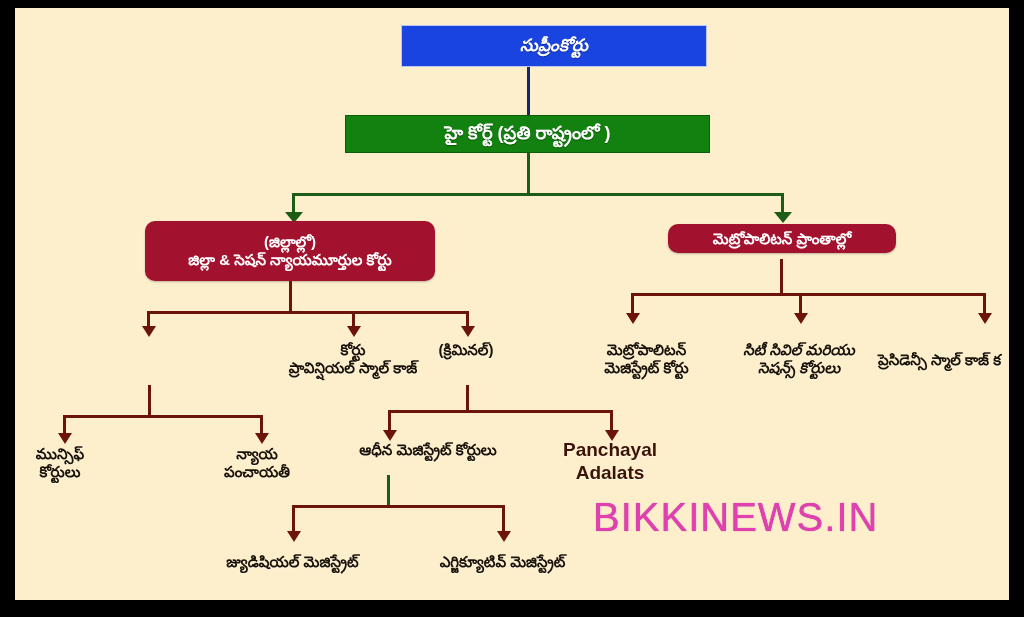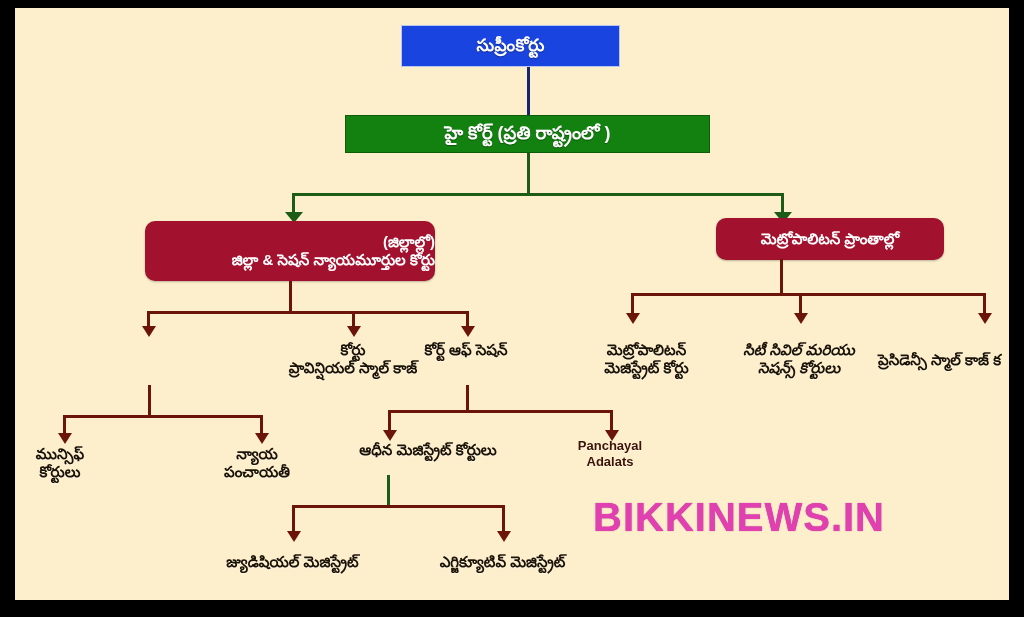--- a/index.html
+++ b/index.html
@@ -33,21 +33,21 @@
     font-size:15px;box-shadow:0 1px 2px rgba(0,0,0,.25);
   }
   .box-red.small{font-size:15px;}
 
   
   .leaf{
     position:absolute;text-align:center;color:#1b1206;
     font-size:15px;font-weight:bold;line-height:1.2;
     text-shadow:0 1px 0 rgba(255,255,255,.5);
   }
-  .leaf.en{font-size:13px;color:#3b1407;line-height:1.22;}
+  .leaf.en{font-size:19px;color:#3b1407;line-height:1.22;}
 
   
   .ln{position:absolute;}
   .ln.v{width:3px;}
   .ln.h{height:3px;}
   .navy{background:#17246e;}
   .green{background:#1d5c17;}
   .dred{background:#6b1408;}
 
   
@@ -63,43 +63,43 @@
     letter-spacing:1px;font-family:"Liberation Sans",sans-serif;
     text-shadow:0 0 1px #b02a88;
   }
 </style>
 </head>
 <body>
 
 <div id="stage">
   <div id="canvas">
 
-    <div class="box box-supreme" style="left:386px;top:17px;width:219px;height:42px;">
+    <div class="box box-supreme" style="left:386px;top:17px;width:306px;height:42px;font-style:italic;">
       <span>సుప్రీంకోర్టు</span>
     </div>
 
     <div class="ln v navy" style="left:512px;top:59px;height:48px;"></div>
 
     <div class="box box-high" style="left:330px;top:107px;width:365px;height:38px;">
       <span>హై కోర్ట్ (ప్రతి రాష్ట్రంలో )</span>
     </div>
 
     <div class="ln v green" style="left:512px;top:145px;height:40px;"></div>
     <div class="ln h green" style="left:277px;top:185px;width:492px;"></div>
     <div class="ln v green" style="left:277px;top:185px;height:21px;"></div>
     <div class="arw green big" style="left:270px;top:204px;"></div>
     <div class="ln v green" style="left:766px;top:185px;height:21px;"></div>
     <div class="arw green big" style="left:759px;top:204px;"></div>
 
-    <div class="box box-red" style="left:130px;top:213px;width:290px;height:60px;flex-direction:column;align-items:flex-end;">
+    <div class="box box-red" style="left:130px;top:213px;width:290px;height:60px;flex-direction:column;">
       <span>(జిల్లాల్లో)</span>
       <span>జిల్లా &amp; సెషన్ న్యాయమూర్తుల కోర్టు</span>
     </div>
 
-    <div class="box box-red small" style="left:653px;top:210px;width:228px;height:42px;margin-left:48px;">
+    <div class="box box-red small" style="left:653px;top:216px;width:228px;height:29px;">
       <span>మెట్రోపాలిటన్ ప్రాంతాల్లో</span>
     </div>
 
     <div class="ln v dred" style="left:274px;top:273px;height:33px;"></div>
     <div class="ln h dred" style="left:132px;top:303px;width:322px;"></div>
 
     <div class="ln v dred" style="left:132px;top:303px;height:17px;"></div>
     <div class="arw dred" style="left:127px;top:318px;"></div>
 
     <div class="ln v dred" style="left:337px;top:303px;height:17px;"></div>
@@ -120,21 +120,21 @@
     <div class="ln v dred" style="left:968px;top:285px;height:22px;"></div>
     <div class="arw dred" style="left:963px;top:305px;"></div>
 
 
     <div class="leaf" style="left:252px;top:333px;width:172px;">
       <div>కోర్టు</div>
       <div>ప్రావిన్షియల్ స్మాల్ కాజ్</div>
     </div>
 
     <div class="leaf" style="left:376px;top:333px;width:150px;">
-      <div>కోర్ట్ ఆఫ్ సెషన్</div>
+      <div>(క్రిమినల్)</div>
     </div>
 
     <div class="leaf" style="left:559px;top:333px;width:145px;">
       <div>మెట్రోపాలిటన్</div>
       <div>మెజిస్ట్రేట్ కోర్టు</div>
     </div>
 
     <div class="leaf" style="left:706px;top:333px;width:156px;font-style:italic;">
       <div>సిటీ సివిల్ మరియు</div>
       <div>సెషన్స్ కోర్టులు</div>
@@ -185,18 +185,18 @@
     <div class="arw dred" style="left:482px;top:523px;"></div>
 
     <div class="leaf" style="left:385px;top:545px;width:205px;">
       <div>ఎగ్జిక్యూటివ్ మెజిస్ట్రేట్</div>
     </div>
 
     <div class="leaf" style="left:175px;top:545px;width:205px;">
       <div>జ్యుడిషియల్ మెజిస్ట్రేట్</div>
     </div>
 
-    <div id="wm" style="left:578px;top:487px;font-weight:bold;">
+    <div id="wm" style="left:578px;top:487px;">
       <span>BIKKINEWS.IN</span>
     </div>
 
   </div>
 </div>
 
 </body></html>

